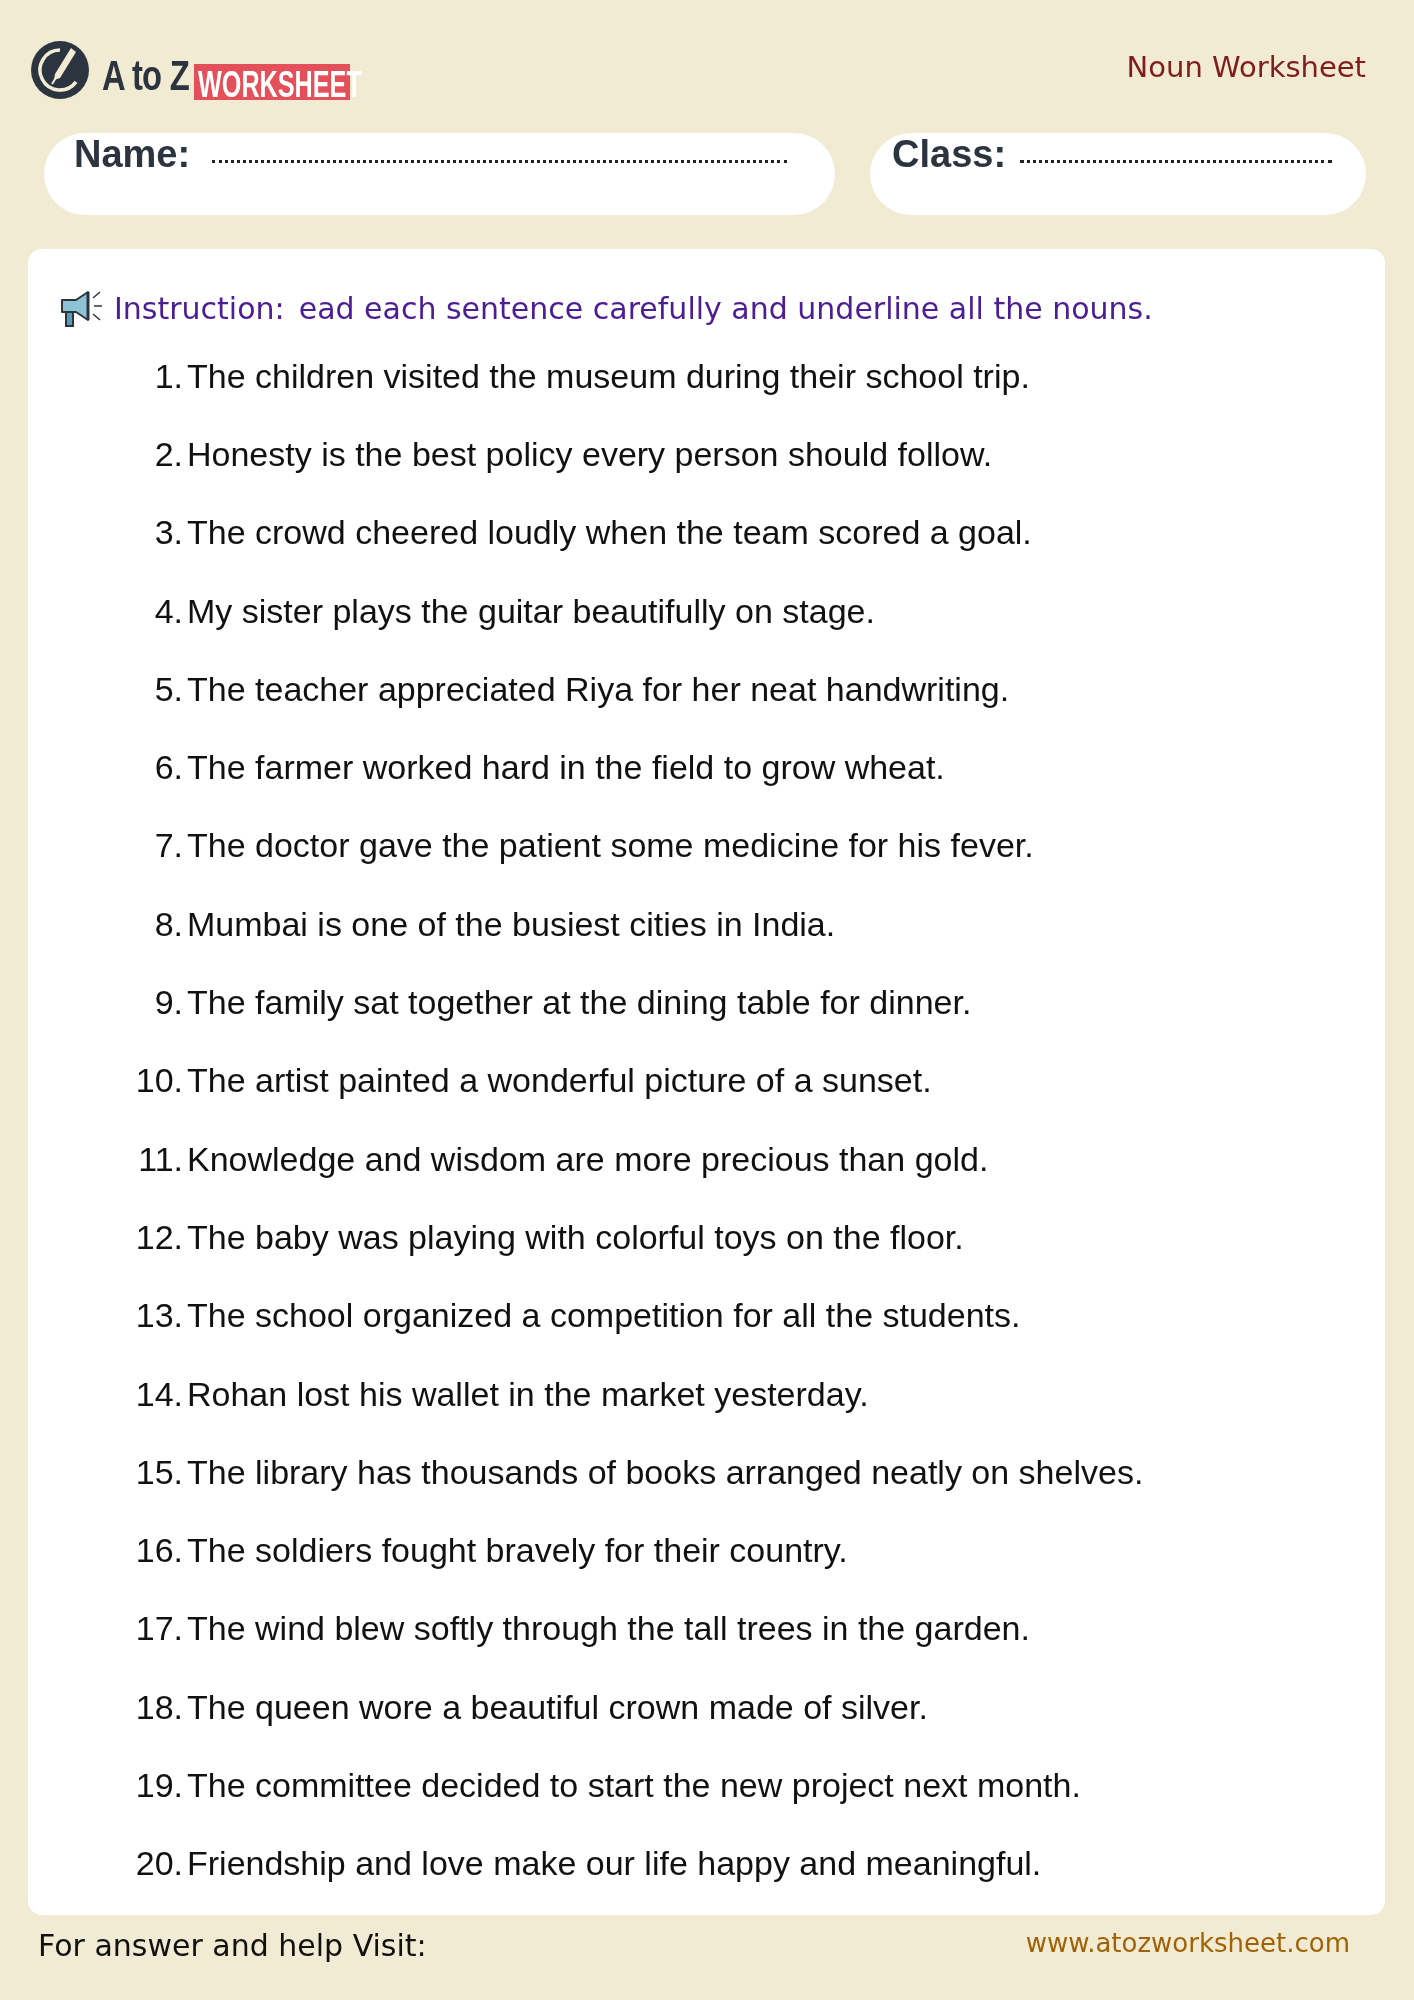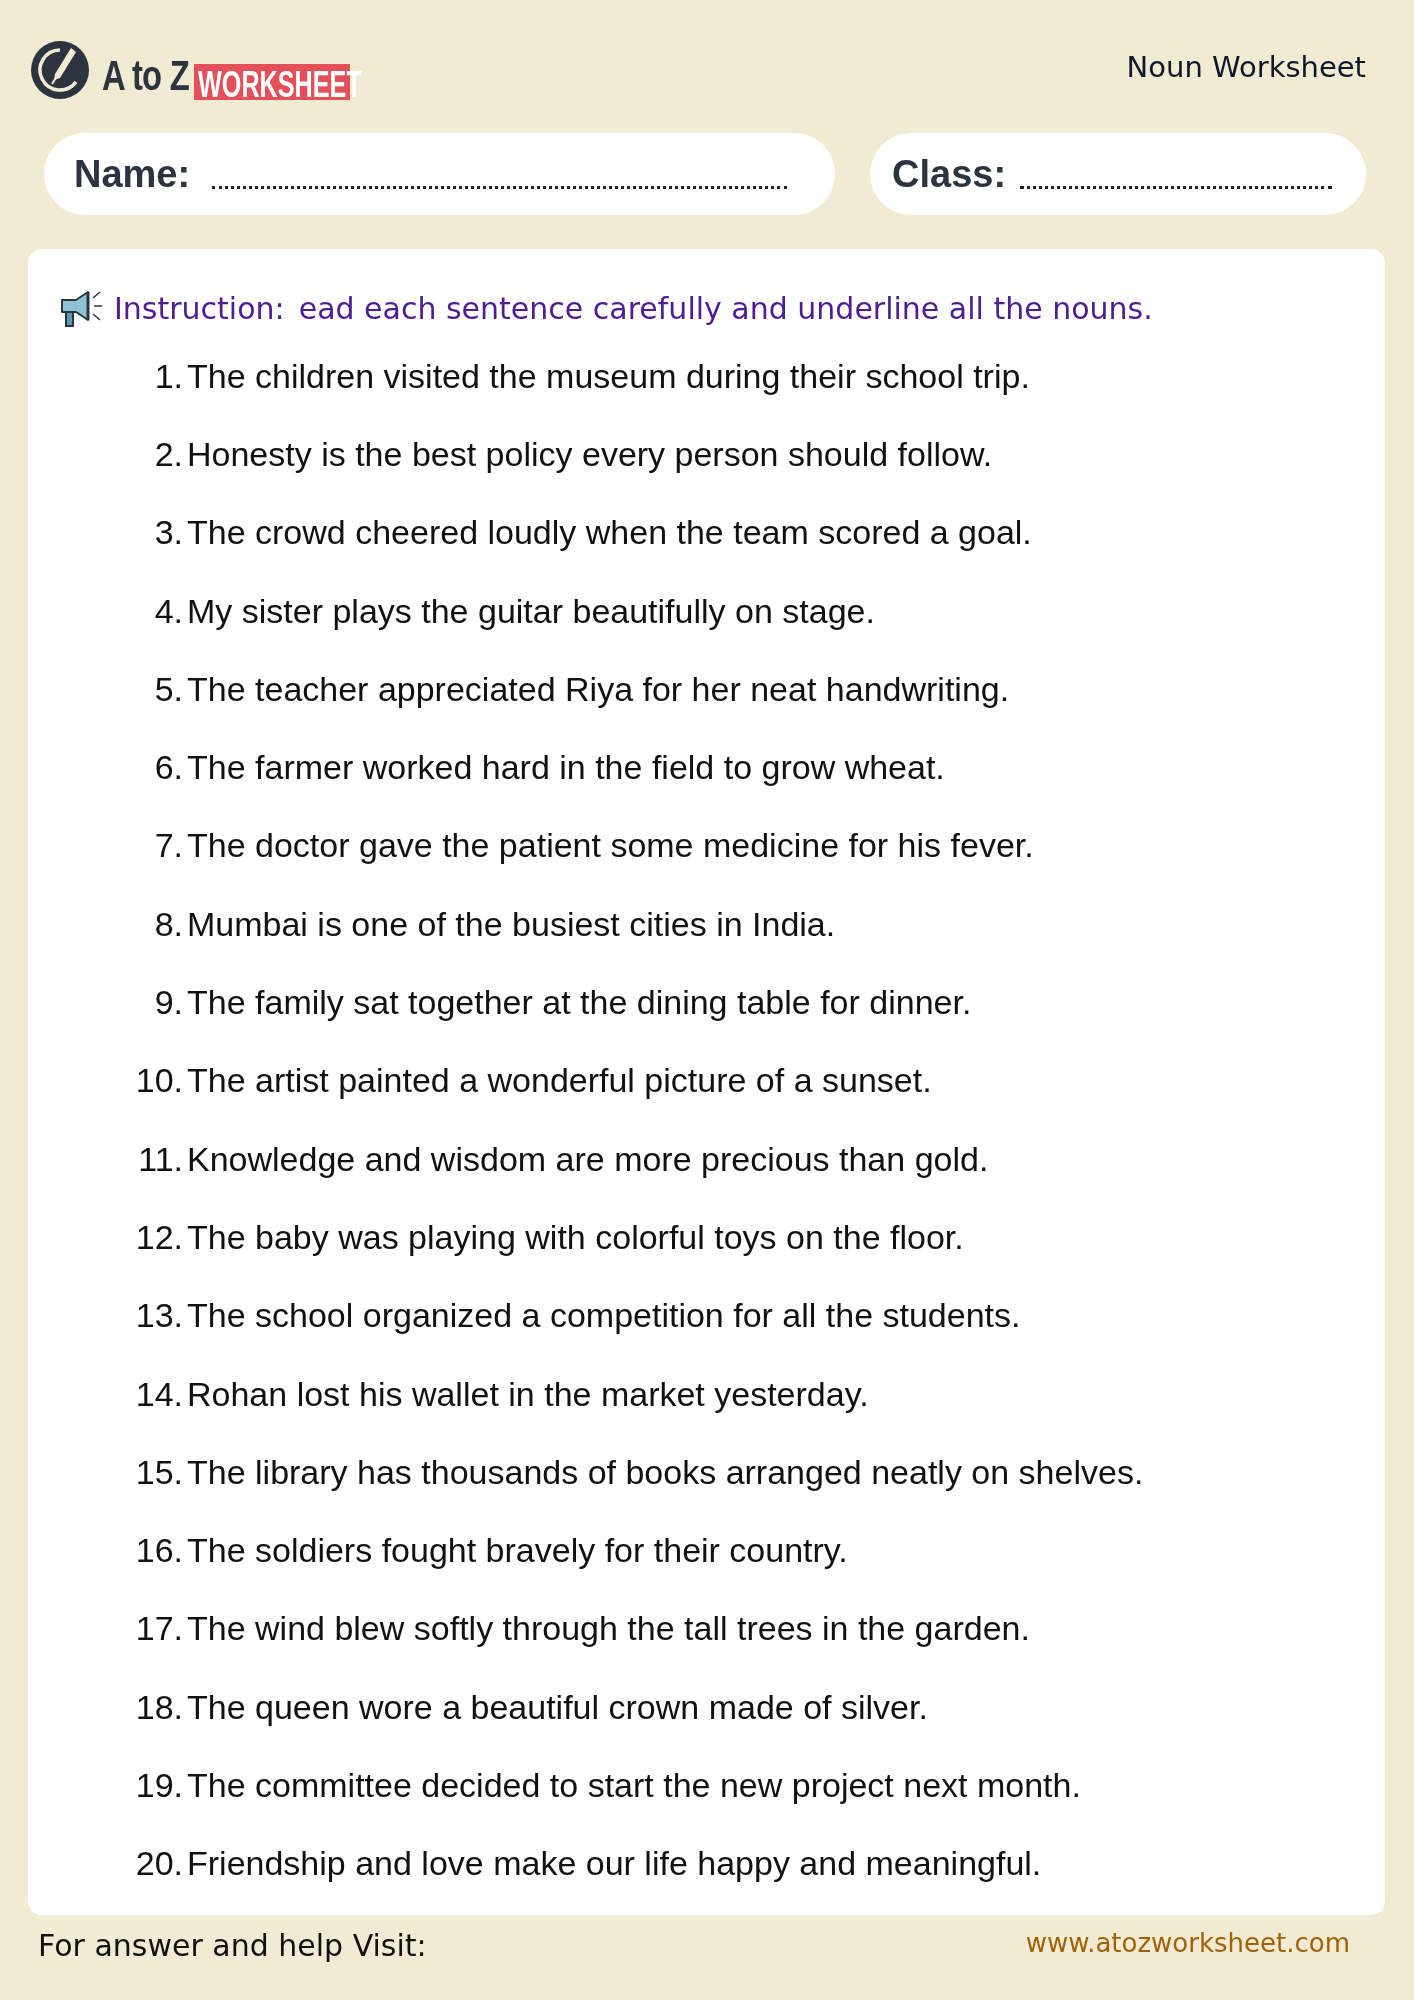--- a/index.html
+++ b/index.html
@@ -3,22 +3,22 @@
 <meta charset="utf-8">
 <style>
   * { margin:0; padding:0; box-sizing:border-box; }
   html, body { width:1414px; height:2000px; }
   body { background:#f1ebd3; font-family:"DejaVu Sans", sans-serif; color:#111; position:relative; overflow:hidden; }
   .logo { position:absolute; left:30px; top:40px; height:60px; display:flex; align-items:flex-end; }
   .logo-icon { width:60px; height:60px; }
   .logo-atoz { font-family:"Liberation Sans", sans-serif; font-weight:bold; font-size:42px; color:#2c3440; margin-left:12px; letter-spacing:-1px; transform:scaleX(0.78); transform-origin:left center; display:inline-block; width:72px; white-space:nowrap; }
   .logo-ws { margin-left:20px; background:#e4505a; color:#fff; font-family:"Liberation Sans", sans-serif; font-weight:bold; font-size:36px; height:36px; line-height:42px; padding:0 4px; display:inline-block; }
   .logo-ws span { display:inline-block; transform:scaleX(0.7); transform-origin:left center; width:148px; white-space:nowrap; }
-  .doc-title { position:absolute; right:48px; top:50px; font-size:29px; color:#0f172a; }
-  .pill { position:absolute; top:133px; height:82px; background:#fff; border-radius:41px; display:flex; align-items:center; padding-left:30px; }
+  .doc-title { position:absolute; right:48px; top:50px; font-size:29px; color:#7f1d1d; }
+  .pill { position:absolute; top:133px; height:82px; background:#fff; border-radius:41px; display:flex; align-items:flex-start; padding-left:30px; }
   .pill-name { left:44px; width:791px; }
   .pill-class { left:870px; width:496px; padding-left:22px; }
   .pill-label { font-family:"Liberation Sans", sans-serif; font-weight:bold; font-size:38px; color:#2c3440; }
   .dots { flex:1; margin-left:22px; margin-right:48px; height:30px; border-bottom:3px dotted #222; }
   .pill-class .dots { margin-right:34px; margin-left:14px; }
   .card { position:absolute; left:28px; top:249px; width:1357px; height:1666px; background:#fff; border-radius:14px; }
   .instruction { position:absolute; left:28px; top:38px; display:flex; align-items:center; height:42px; font-size:30px; color:#4c1d95; }
   .mega-icon { width:48px; height:44px; margin-right:10px; }
   .instr-label { margin-right:14px; }
   .items { position:absolute; left:0; top:88px; width:100%; list-style:none; }

